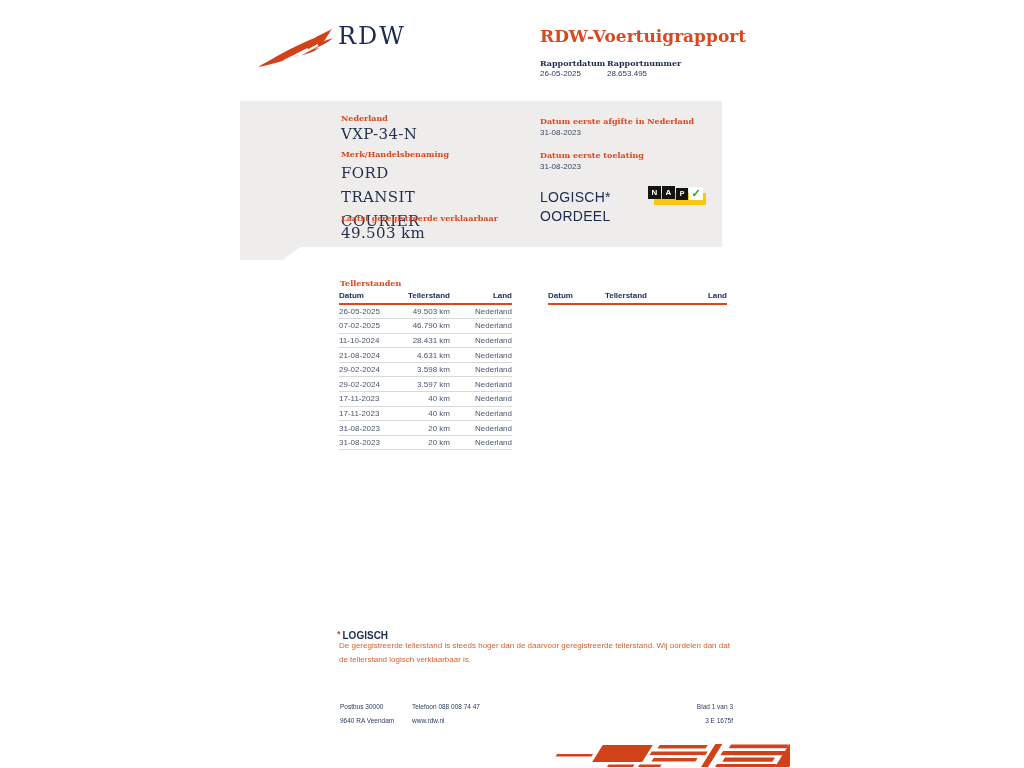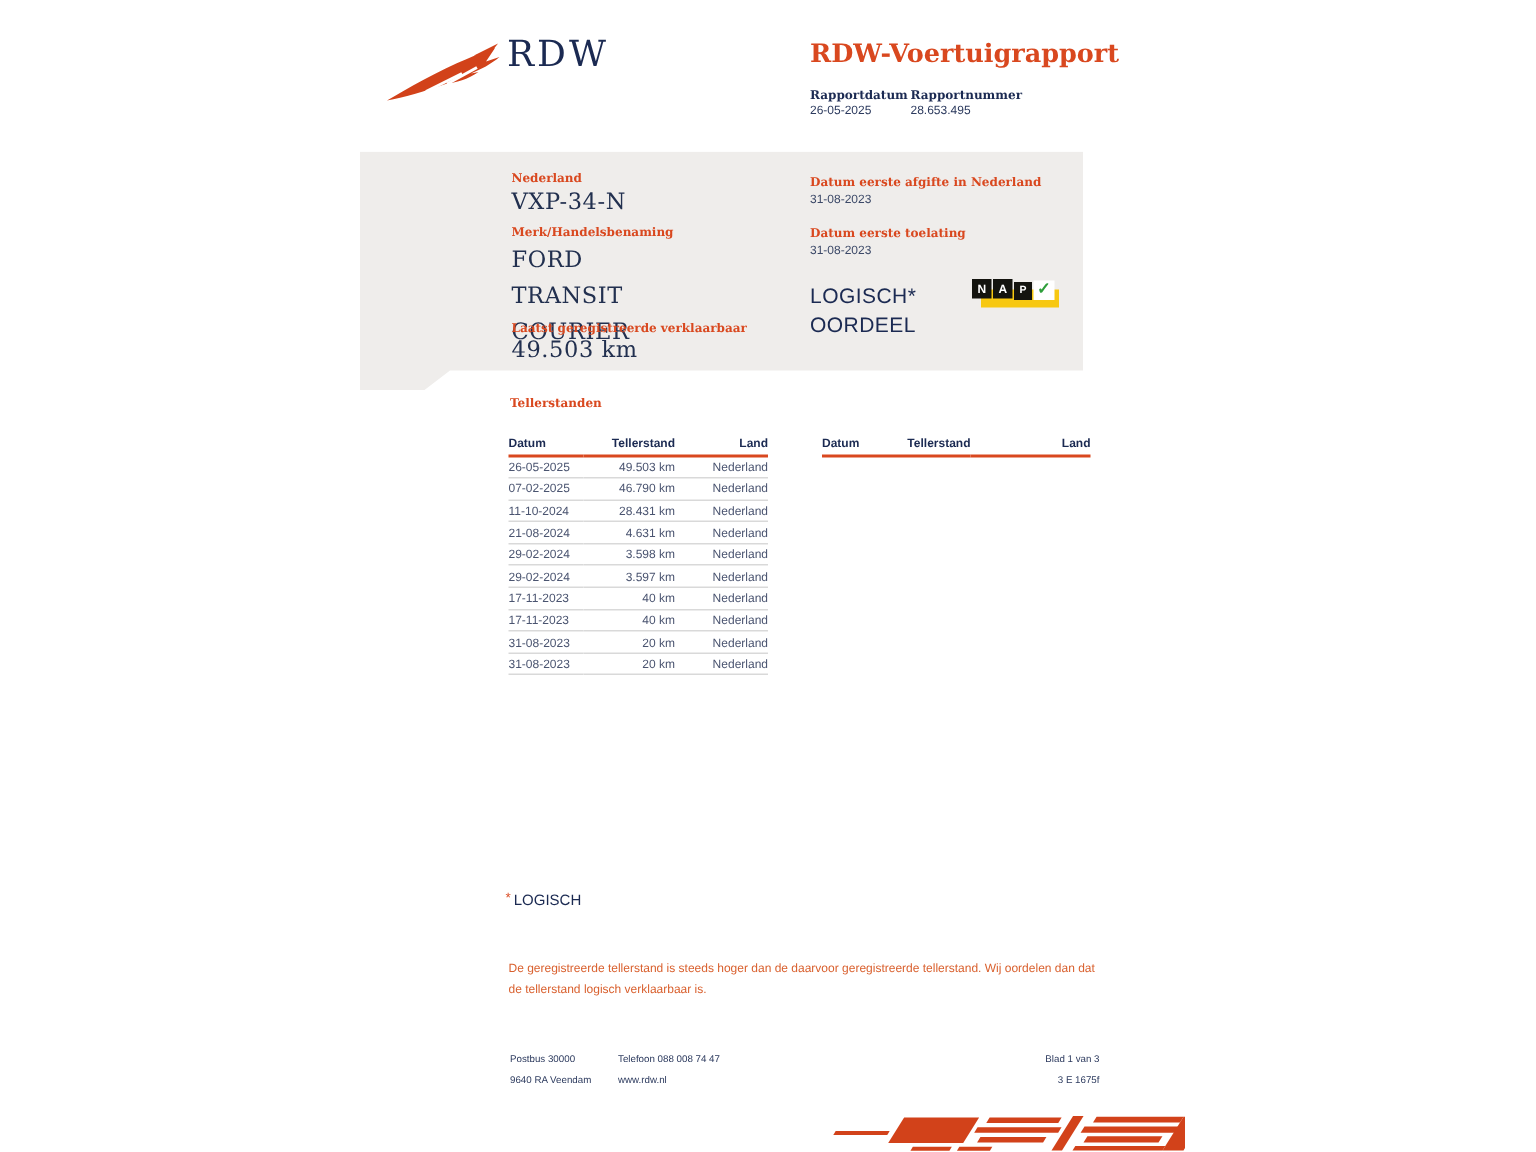--- a/index.html
+++ b/index.html
@@ -34,36 +34,36 @@
   
   #nap { position:absolute; left:408px; top:84px; width:58px; height:22px; }
   #nap .nap-yellow { position:absolute; left:6px; top:8px; width:52px; height:12px; background:#f7c812; }
   #nap .sq { position:absolute; top:1px; width:13px; height:13px; background:#14140f;
              color:#ffffff; font-size:8px; font-weight:bold; text-align:center; line-height:13px; }
   #nap .sq-n { left:0; } #nap .sq-a { left:14px; } #nap .sq-p { left:28px; top:3px; width:12px; height:12px; line-height:12px; font-size:7px; }
   #nap .sq-check { position:absolute; left:41px; top:2px; width:14px; height:13px; background:#ffffff;
                    color:#2e9e3a; font-size:11px; font-weight:bold; text-align:center; line-height:13px; }
 
   
-  #tellerstanden-title { position:absolute; left:340px; top:263px; font-family:"DejaVu Serif", serif;
+  #tellerstanden-title { position:absolute; left:340px; top:278px; font-family:"DejaVu Serif", serif;
                          font-weight:bold; font-size:8px; color:#d9481f; }
   table.ts { position:absolute; top:291px; border-collapse:collapse; table-layout:fixed; }
   #ts-table-1 { left:339px; width:173px; }
   #ts-table-2 { left:548px; width:179px; }
   table.ts th { font-size:8px; font-weight:bold; color:#1b2a52; text-align:right;
                 border-bottom:2px solid #d9481f; padding:0 0 3px 0; height:13px; }
   table.ts th.c0 { text-align:left;margin-top:20px; }
   table.ts td { font-size:8px; color:#4a5470; text-align:right; height:14.6px;
                 border-bottom:1px solid #d9d9d9; padding:0; white-space:nowrap; }
   table.ts td.c0 { text-align:left; }
   #ts-table-1 col.c0 { width:50px; } #ts-table-1 col.c1 { width:61px; } #ts-table-1 col.c2 { width:62px; }
   #ts-table-2 col.c0 { width:50px; } #ts-table-2 col.c1 { width:49px; } #ts-table-2 col.c2 { width:80px; }
 
   
-  #footnote-title { position:absolute; left:337px; top:593px; font-size:10px; font-weight:normal; color:#1b2a52; }
+  #footnote-title { position:absolute; left:337px; top:629px; font-size:10px; font-weight:bold; color:#1b2a52; }
   #footnote-title .ast { color:#d9481f; font-size:9px; vertical-align:2px; margin-right:2px; }
   #footnote-text { position:absolute; left:339px; top:639px; width:395px; font-size:8px;
                    line-height:14px; color:#d9602e; }
 
   
   .foot { position:absolute; font-size:6.5px; color:#2c3a5e; line-height:14px; }
   #footer-address { left:340px; top:700px; }
   #footer-contact { left:412px; top:700px; }
   #footer-right   { left:633px; top:700px; width:100px; text-align:right; }
 

